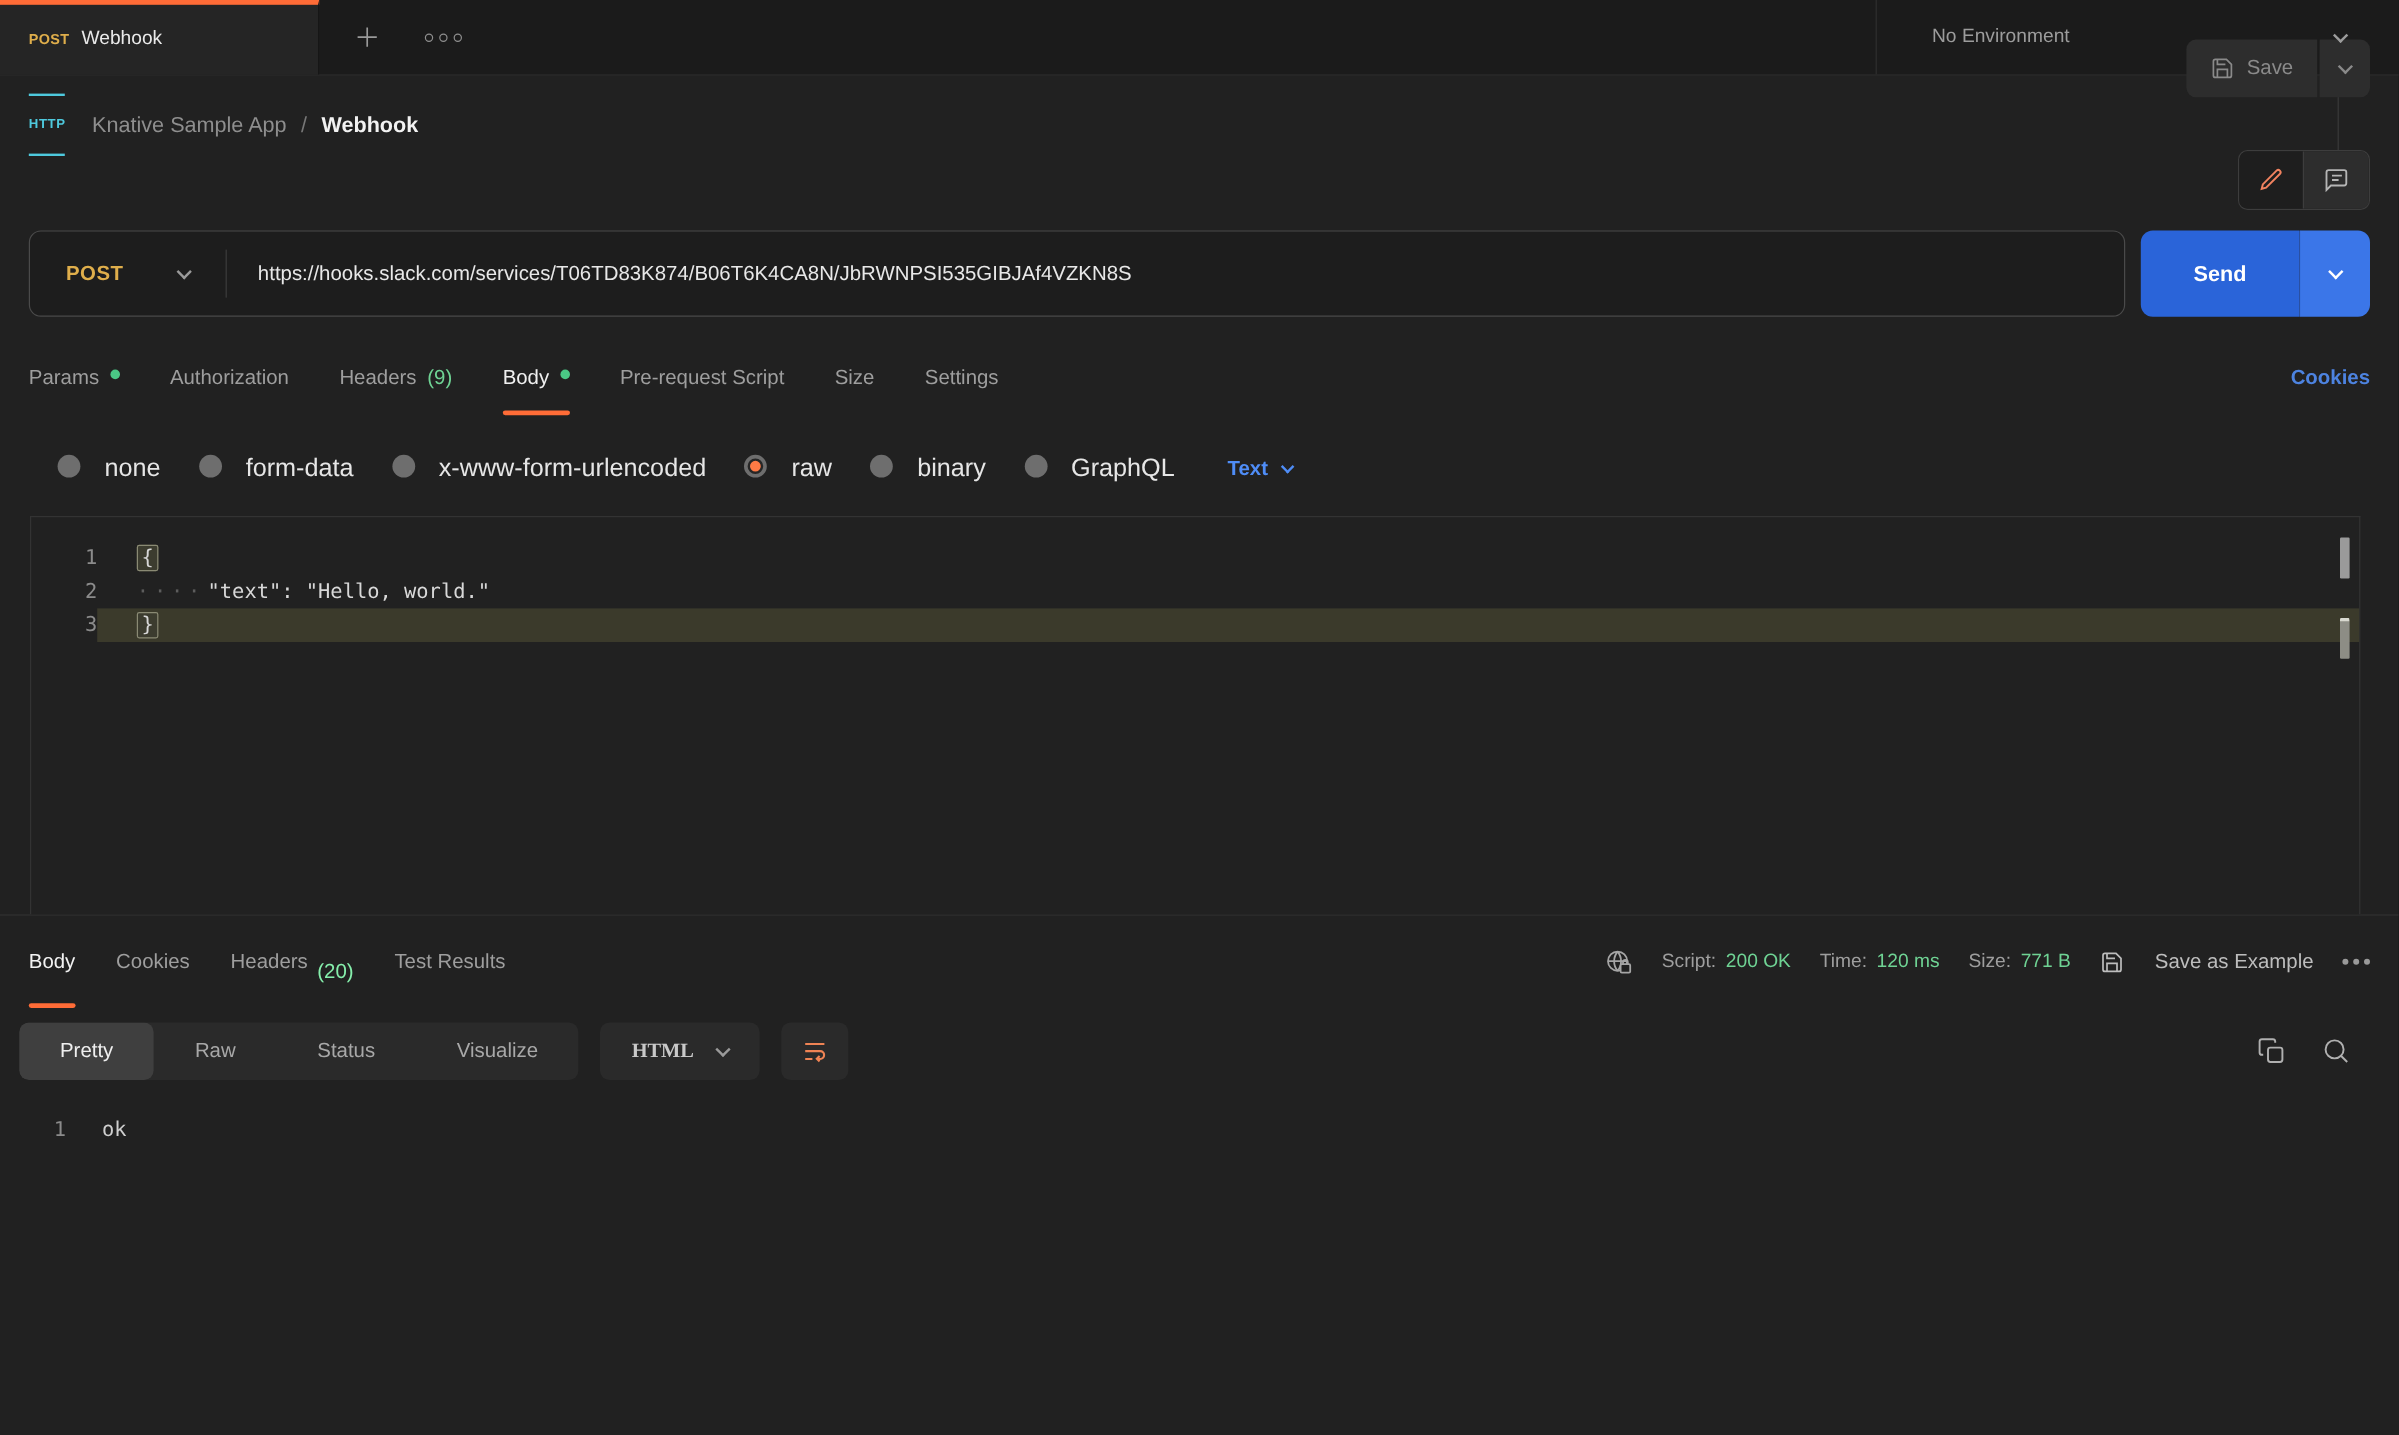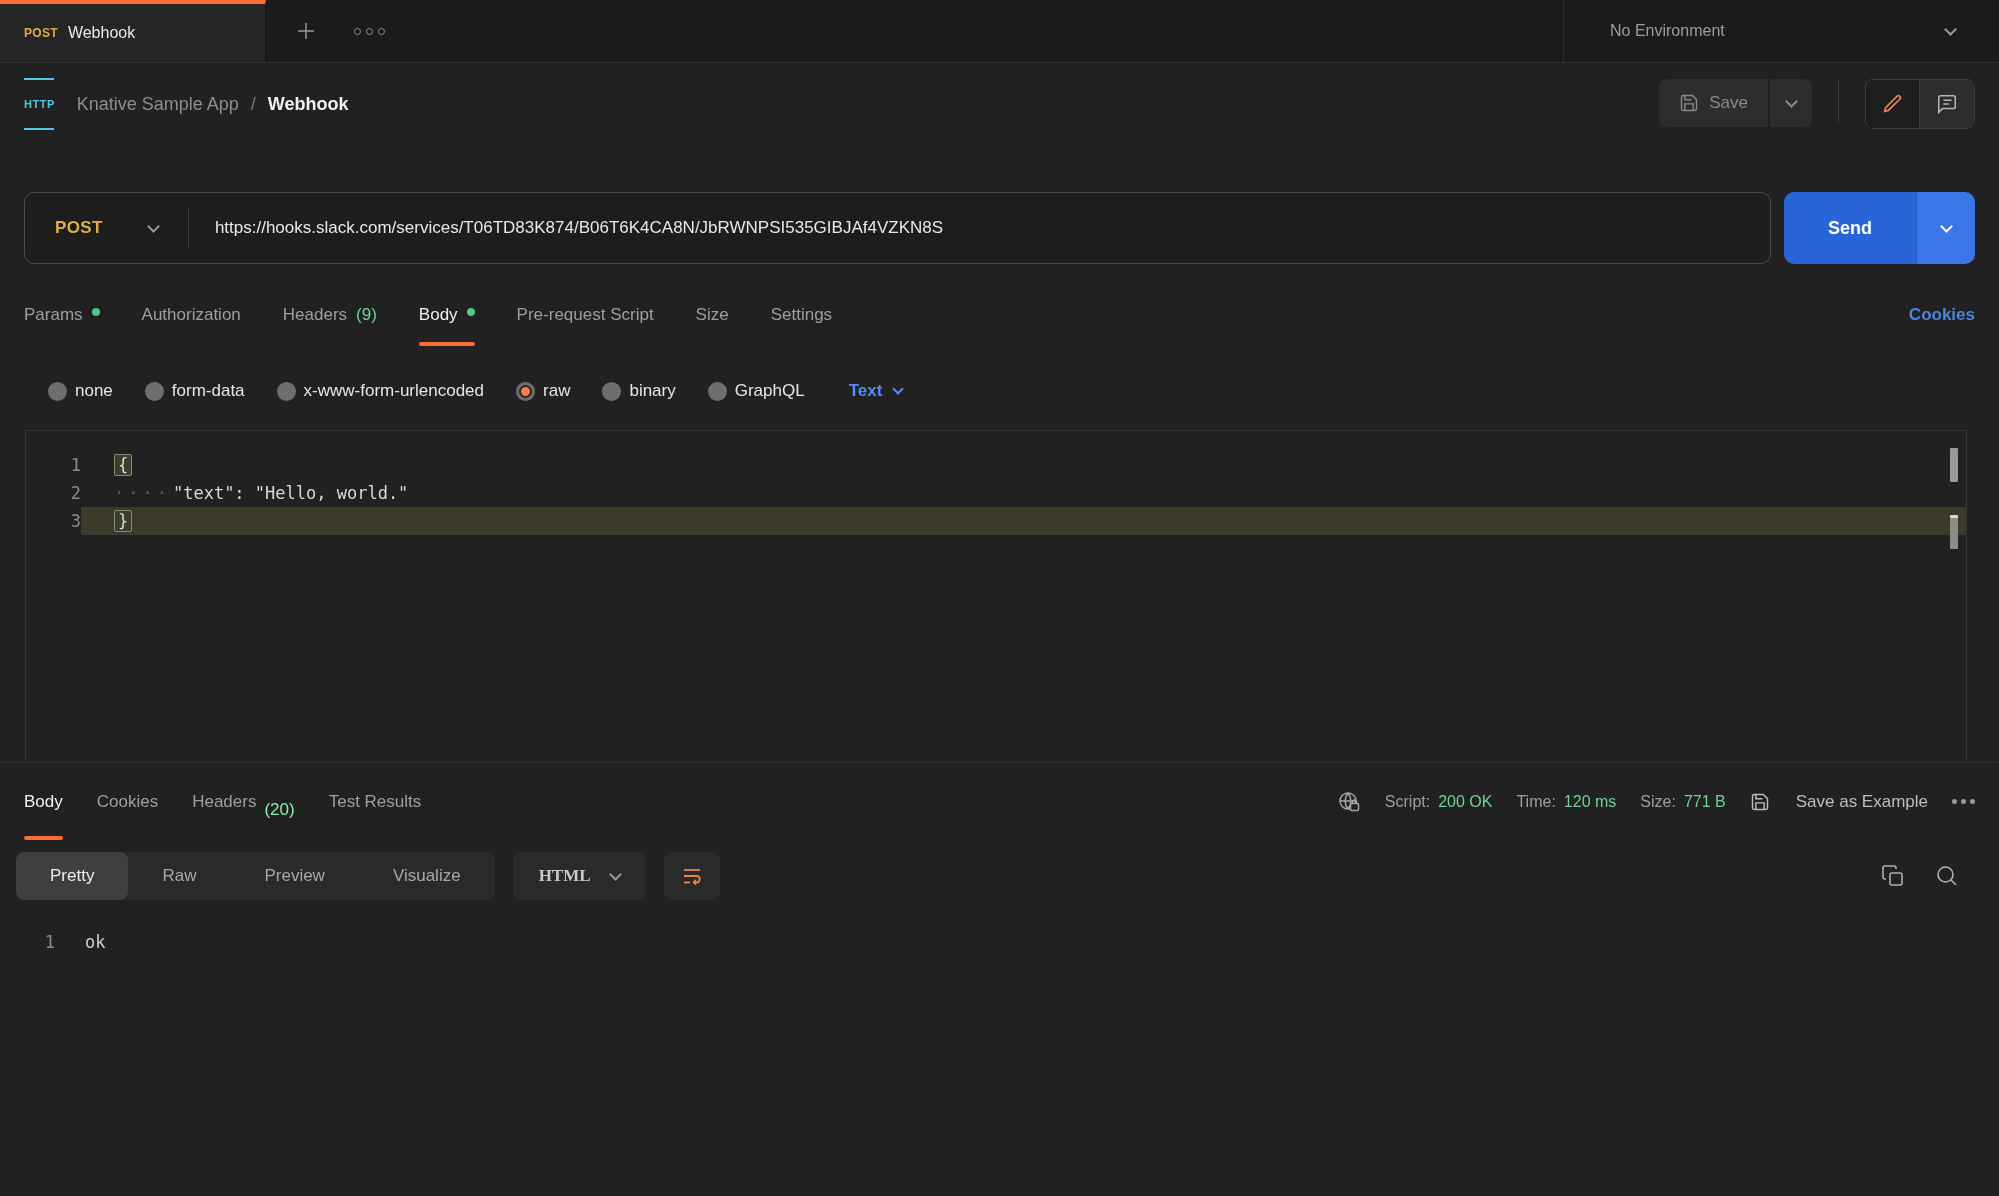--- a/index.html
+++ b/index.html
@@ -29,21 +29,21 @@
   .envbox .chev { color:#9c9c9c; }
 
   
   .crumb-row { height:82px; display:flex; align-items:center; padding:0 24px; }
   .http-badge { display:inline-flex; flex-direction:column; align-items:center; gap:18px;
     color:#4ec9dd; font-size:11px; font-weight:bold; letter-spacing:.5px; margin-right:22px; }
   .http-badge i { display:block; width:30px; height:2px; background:#4ec9dd; }
   .crumb-col { color:#8e8e8e; font-size:18px; }
   .crumb-sep { color:#777; margin:0 12px; font-size:18px; }
   .crumb-req { color:#f2f2f2; font-size:18px; font-weight:bold; }
-  .crumb-right { margin-left:auto; display:flex; align-items:flex-start; }
+  .crumb-right { margin-left:auto; display:flex; align-items:flex-end;flex-direction:column; }
   .save-group { display:flex; gap:2px; }
   .btn-save { height:48px; display:flex; align-items:center; gap:10px; background:#2d2d2d;
     color:#8a8a8a; padding:0 20px; border-radius:8px 0 0 8px; font-size:17px; }
   .btn-save-chev { height:48px; width:42px; background:#2d2d2d; border-radius:0 8px 8px 0;
     display:flex; align-items:center; justify-content:center; color:#8a8a8a; }
   .vdiv { width:1px; height:44px; background:#3a3a3a; margin:0 26px; }
   .side-toggle { display:flex; border:1px solid #3d3d3d; border-radius:8px; overflow:hidden; height:50px; }
   .side-cell { width:54px; display:flex; align-items:center; justify-content:center; }
   .side-cell.pencil { background:#1e1e1e; color:#f0825f; border-right:1px solid #3d3d3d; }
   .side-cell.comment { background:#2d2d2d; color:#b5b5b5; }
@@ -69,21 +69,21 @@
   .rtab.active { color:#f0f0f0; }
   .rtab .count { color:#6fd394; }
   .gdot { width:8px; height:8px; border-radius:50%; background:#4ac885; margin-top:-6px; }
   .tab-underline { position:absolute; left:0; right:0; bottom:6px; height:4px;
     background:#ff6c37; border-radius:2px; }
   .rtabs .spacer { flex:1; }
   .cookies { display:flex; align-items:center; color:#4d83e0; font-weight:bold; font-size:17px; }
 
   
   .modes { height:78px; display:flex; align-items:center; gap:32px; padding:0 24px 0 48px; }
-  .mode { display:flex; align-items:flex-end; gap:8px; color:#e6e6e6; font-size:17px; }
+  .mode { display:flex; align-items:flex-start; gap:20px; color:#e6e6e6; font-size:21px; }
   .radio { width:19px; height:19px; border-radius:50%; background:#6e6e6e; }
   .radio.sel { background:#6e6e6e; position:relative; }
   .radio.sel::after { content:""; position:absolute; inset:3px; border-radius:50%;
     background:#ff7a45; border:2px solid #262626; }
   .lang { display:flex; align-items:center; gap:12px; color:#4f8df7; font-weight:bold; margin-left:12px; }
   .lang .chev { width:8px; height:8px; }
 
   
   .editor { position:relative; height:332px; margin:0 32px 0 25px;
     border:1px solid #333; border-bottom:none; background:#212121; padding-top:20px;
@@ -342,21 +342,21 @@
           <i></i>
           <i></i>
         </span>
     </div>
   </div>
 
   <div class="resp-toolbar">
     <div class="seg-group">
       <div class="seg active">Pretty</div>
       <div class="seg">Raw</div>
-      <div class="seg">Preview</div>
+      <div class="seg">Status</div>
       <div class="seg">Visualize</div>
     </div>
     <div class="fmt-btn">
       <span>HTML</span>
       <span class="chev"></span>
     </div>
     <div class="wrap-btn">
       <svg width="24" height="24" viewBox="0 0 24 24" fill="none" stroke="currentColor" stroke-width="1.8">
         <path d="M4 6h16"></path>
           <path d="M4 12h12.5a3.25 3.25 0 0 1 0 6.5H14"></path>

